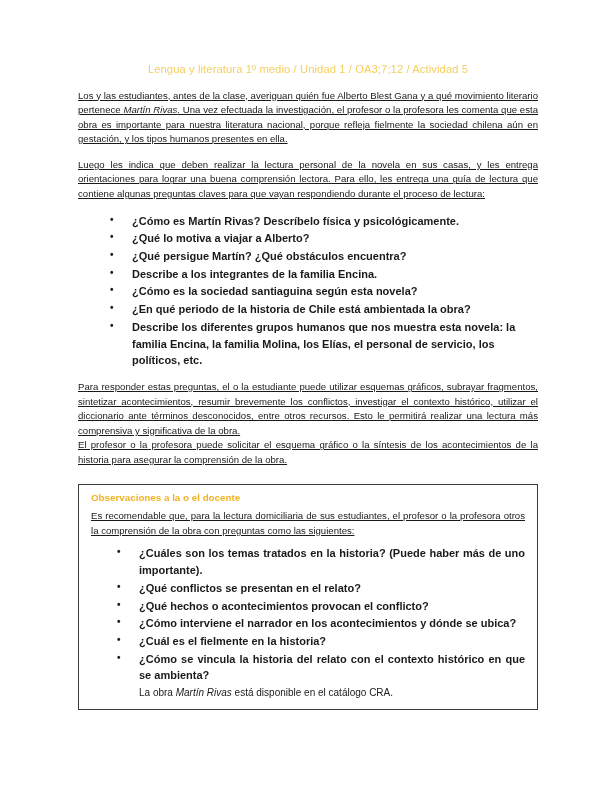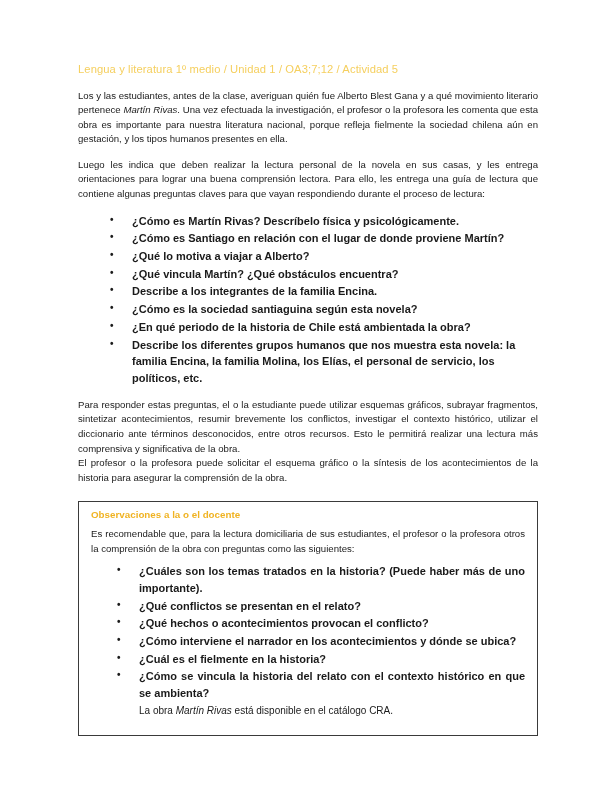--- a/index.html
+++ b/index.html
@@ -22,37 +22,39 @@
     padding: 62px 62px 0 78px;
     background: #ffffff;
   }
   .breadcrumb {
     font-size: 11.2px;
     color: #f5cf5e;
     letter-spacing: 0.1px;
     line-height: 1.3;
     margin: 0 0 12px 0;
     white-space: nowrap;
+    text-align: center;
   }
   .activity-title {
     font-size: 10.2px;
     font-weight: bold;
     color: #e8a317;
     line-height: 1.3;
     margin: 0 0 7px 0;
   }
   .activity-title .it {
     font-style: italic;
   }
   p.body-text {
     font-size: 9.6px;
     line-height: 1.52;
     text-align: justify;
     margin: 0 0 11px 0;
     color: #1a1a1a;
+    text-decoration: underline;
   }
   p.body-text.tight {
     margin-bottom: 0;
   }
   p.body-text .it {
     font-style: italic;
   }
   ul.q-list {
     list-style: none;
     margin: 0 0 11px 0;
@@ -75,21 +77,21 @@
     font-size: 10px;
     color: #1a1a1a;
   }
   ul.q-list li.justify {
     text-align: justify;
   }
   .obs-box {
     margin-top: 16px;
     border: 1px solid #3a3a3a;
     box-sizing: border-box;
-    padding: 7px 12px 17px 12px;
+    padding: 7px 12px 9px 12px;
     background: #ffffff;
   }
   .obs-title {
     font-size: 9.8px;
     font-weight: bold;
     color: #f0b323;
     margin: 0 0 5px 0;
     line-height: 1.3;
   }
   .obs-box p.body-text {
@@ -115,23 +117,22 @@
 
   <div class="breadcrumb">Lengua y literatura 1º medio / Unidad 1 / OA3;7;12  / Actividad 5</div>
 
 
   <p class="body-text"><span>Los y las estudiantes, antes de la clase, averiguan quién fue Alberto Blest Gana y a qué movimiento literario pertenece </span><span class="it">Martín Rivas</span><span>. Una vez efectuada la investigación, el profesor o la profesora les comenta que esta obra es importante para nuestra literatura nacional, porque refleja fielmente la sociedad chilena aún en gestación, y los tipos humanos presentes en ella.</span></p>
 
   <p class="body-text">Luego les indica que deben realizar la lectura personal de la novela en sus casas, y les entrega orientaciones para lograr una buena comprensión lectora. Para ello, les entrega una guía de lectura que contiene algunas preguntas claves para que vayan respondiendo durante el proceso de lectura:</p>
 
   <ul class="q-list">
     <li>¿Cómo es Martín Rivas? Descríbelo física y psicológicamente.</li>
-    <li>¿Cómo es Santiago en relación con el lugar de donde proviene Martín?</li>
     <li>¿Qué lo motiva a viajar a Alberto?</li>
-    <li>¿Qué vincula Martín? ¿Qué obstáculos encuentra?</li>
+    <li>¿Qué persigue Martín? ¿Qué obstáculos encuentra?</li>
     <li>Describe a los integrantes de la familia Encina.</li>
     <li>¿Cómo es la sociedad santiaguina según esta novela?</li>
     <li>¿En qué periodo de la historia de Chile está ambientada la obra?</li>
     <li>Describe los diferentes grupos humanos que nos muestra esta novela: la familia Encina, la familia Molina, los Elías, el personal de servicio, los políticos, etc.</li>
   </ul>
 
   <p class="body-text tight">Para responder estas preguntas, el o la estudiante puede utilizar esquemas gráficos, subrayar fragmentos, sintetizar acontecimientos, resumir brevemente los conflictos, investigar el contexto histórico, utilizar el diccionario ante términos desconocidos, entre otros recursos. Esto le permitirá realizar una lectura más comprensiva y significativa de la obra.</p>
 
   <p class="body-text">El profesor o la profesora puede solicitar el esquema gráfico o la síntesis de los acontecimientos de la historia para asegurar la comprensión de la obra.</p>
 

